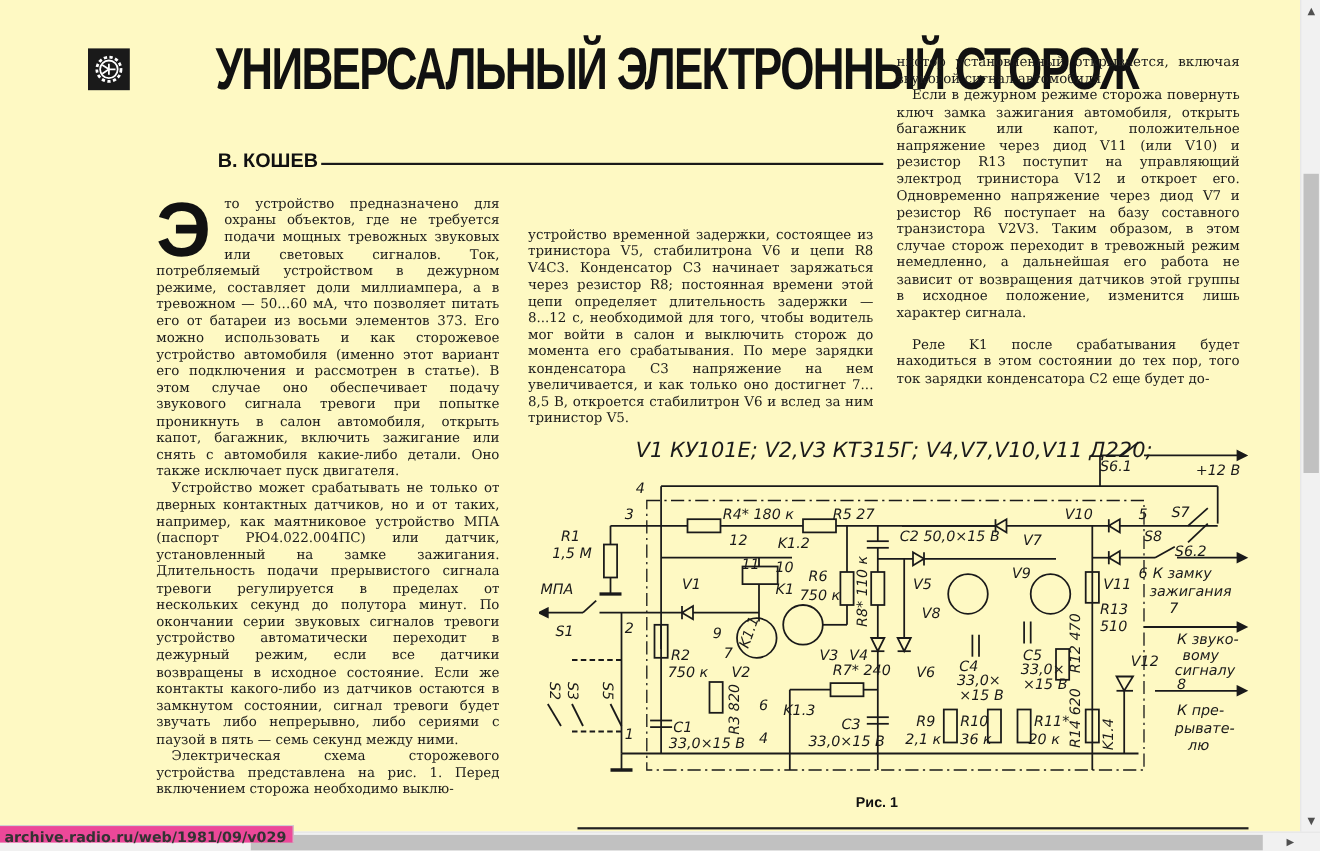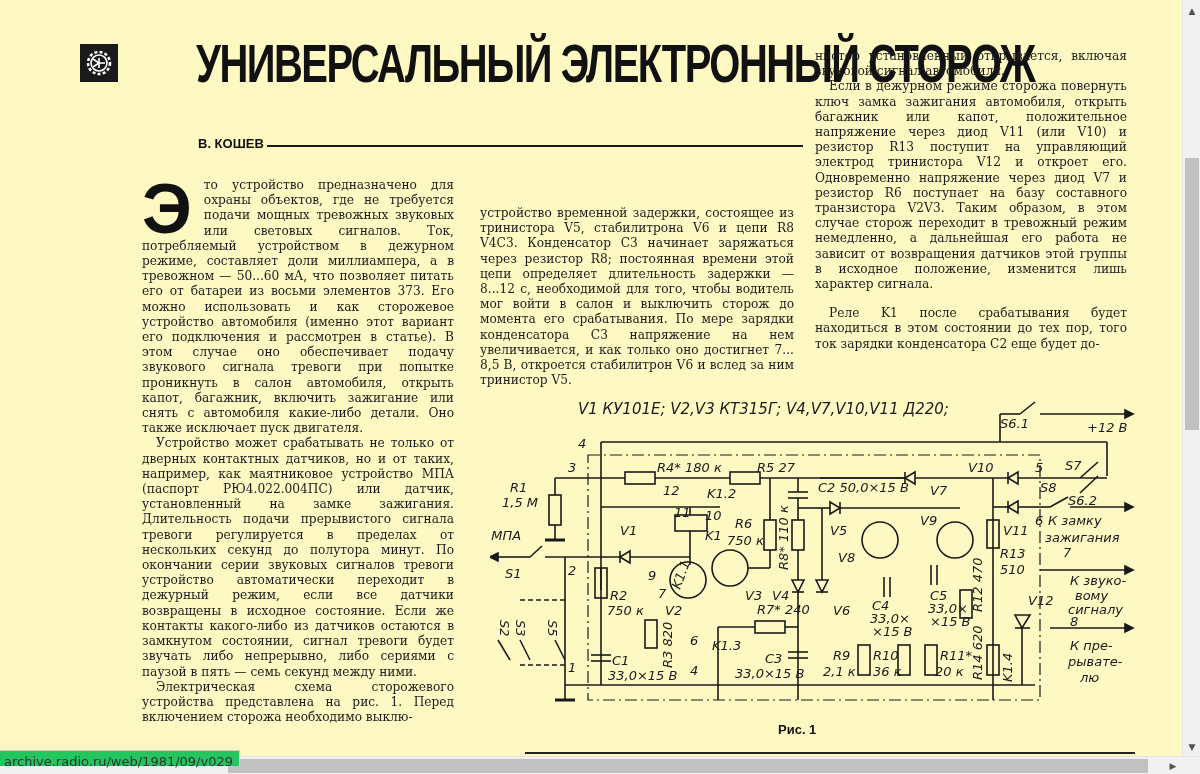--- a/index.html
+++ b/index.html
@@ -8,53 +8,53 @@
 
   .viewport { position: absolute; left: 0; top: 0; width: 1182px; height: 756px; background: #fef9c3; overflow: hidden; }
 
   
   .logo { position: absolute; left: 80px; top: 44px; width: 38px; height: 38px; background: #1a1a1a; display: flex; align-items: center; justify-content: center; }
   .logo svg { width: 32px; height: 32px; }
 
   .title { position: absolute; left: 196px; top: 36px; font-family: "Liberation Sans", sans-serif; font-weight: 700; font-size: 54px; letter-spacing: -2px; transform: scaleX(0.74); transform-origin: left top; line-height: 1; white-space: nowrap; color: #111; }
 
   .author-row { position: absolute; left: 198px; top: 136px; width: 605px; display: flex; align-items: center; }
-  .author { font-family: "Liberation Sans", sans-serif; font-weight: 700; font-size: 13px; color: #111; white-space: nowrap; }
+  .author { font-family: "Liberation Sans", sans-serif; font-weight: 700; font-size: 18px; color: #111; white-space: nowrap; }
   .author-rule { flex: 1; height: 2px; background: #1a1a1a; margin-left: 3px; margin-top: 4px; }
 
   .col { position: absolute; font-size: 12.2px; line-height: 15.2px; text-align: justify; color: #1c1c1c; }
   .col p { margin: 0; text-indent: 0; }
   .col p.ind { text-indent: 14px; }
   .col1 { left: 142px; top: 178px; width: 312px; }
   .col2 { left: 480px; top: 178px; width: 314px; margin-top: 28px; }
   .col3 { left: 815px; top: 49px; width: 312px; }
   .dropcap { float: left; font-family: "Liberation Sans", sans-serif; font-weight: 700; font-size: 70px; line-height: 58px; margin: 2px 12px 0 0; color: #111; }
 
   .gap { height: 14px; }
 
   
   .schematic { position: absolute; left: 490px; top: 396px; width: 650px; height: 350px; }
   .schematic svg { width: 100%; height: 100%; }
   .schematic text { font-family: "DejaVu Sans", sans-serif; font-style: italic; font-size: 13px; fill: #1a1a1a; }
-  .parts-list { position: absolute; left: 578px; top: 400px; font-family: "DejaVu Sans", sans-serif; font-style: italic; font-size: 15px; line-height: 18px; color: #1a1a1a; white-space: nowrap; }
+  .parts-list { position: absolute; left: 578px; top: 400px; font-family: "DejaVu Sans", sans-serif; font-style: italic; font-size: 19px; line-height: 18px; color: #1a1a1a; white-space: nowrap; }
   .fig-caption { position: absolute; left: 778px; top: 722px; font-family: Liberation Sans, sans-serif; font-weight: 700; font-size: 13px; color: #111; }
   .bottom-rule { position: absolute; left: 525px; top: 752px; width: 610px; height: 2px; background: #222; }
 
   
   .vscroll { position: absolute; left: 1182px; top: 0; width: 18px; height: 756px; background: #f1f1f1; border-left: 1px solid #e4e4e4; }
   .vscroll .arrow-up, .vscroll .arrow-down { position: absolute; left: 0; width: 18px; height: 18px; display: flex; align-items: center; justify-content: center; color: #505050; font-size: 9px; font-family: "DejaVu Sans", sans-serif; }
   .vscroll .arrow-up { top: 2px; }
   .vscroll .arrow-down { bottom: 0; }
   .vscroll .thumb { position: absolute; left: 2px; top: 158px; width: 14px; height: 272px; background: #c1c1c1; }
 
   .hscroll { position: absolute; left: 0; top: 756px; width: 1200px; height: 18px; background: #f1f1f1; border-top: 1px solid #e4e4e4; }
   .hscroll .thumb { position: absolute; left: 228px; top: 2px; width: 920px; height: 14px; background: #c1c1c1; }
   .hscroll .arrow-right { position: absolute; left: 1164px; top: 0; width: 18px; height: 18px; display: flex; align-items: center; justify-content: center; color: #505050; font-size: 9px; font-family: "DejaVu Sans", sans-serif; }
 
-  .status-url { position: absolute; left: 0; top: 750px; height: 16px; padding: 3px 6px 0 4px; background: #22c55e; border: 1px solid #d0d0d0; border-left: none; border-bottom: none; font-family: "DejaVu Sans", sans-serif; font-size: 13px; color: #333; white-space: nowrap; z-index: 3; }
+  .status-url { position: absolute; left: 0; top: 750px; height: 16px; padding: 3px 6px 0 4px; background: #ec4899; border: 1px solid #d0d0d0; border-left: none; border-bottom: none; font-family: "DejaVu Sans", sans-serif; font-size: 13px; color: #333; white-space: nowrap; z-index: 3; font-weight: bold; }
 </style>
 </head>
 <body>
 
 <div class="viewport">
 
   <div class="logo">
     <svg viewBox="0 0 32 32">
       <circle cx="16" cy="16" r="11" fill="none" stroke="#fff" stroke-width="2.5" stroke-dasharray="3 2.2"></circle>
       <circle cx="16" cy="16" r="8" fill="none" stroke="#fff" stroke-width="1.6"></circle>

